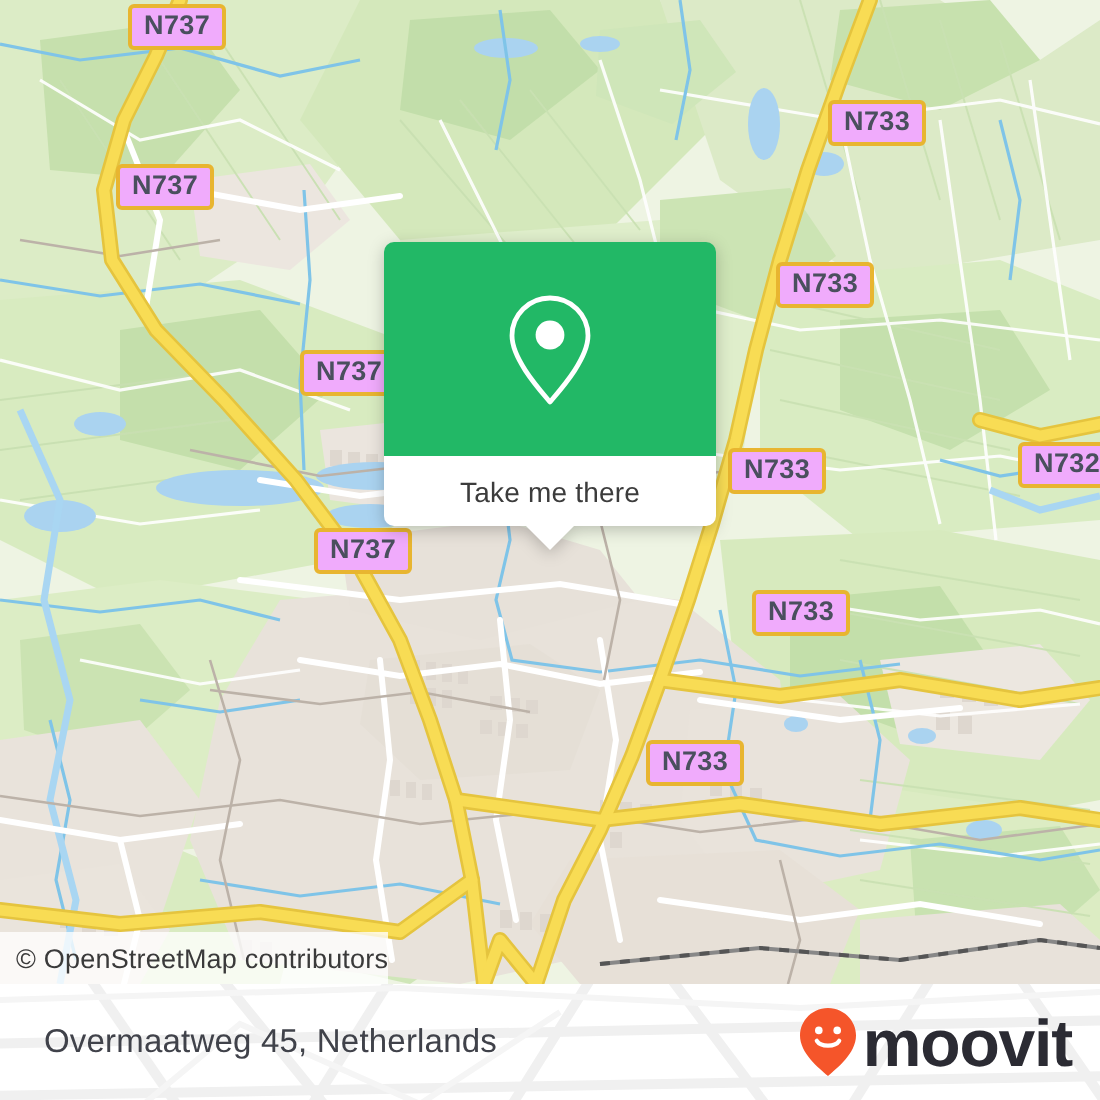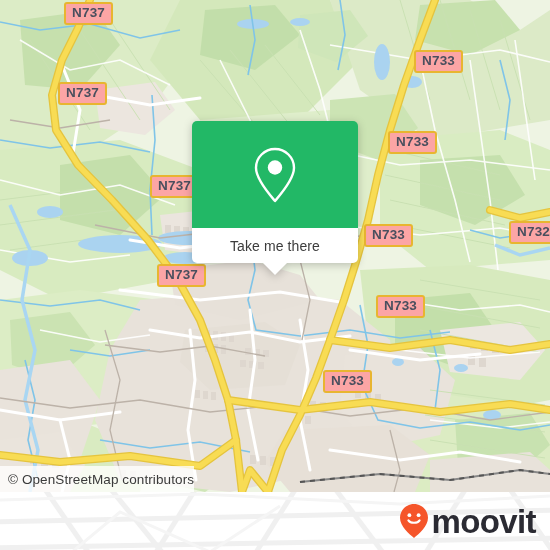--- a/index.html
+++ b/index.html
@@ -136,21 +136,21 @@
     font-weight: bold;
     color: #2b2b33;
     letter-spacing: -0.6px;
     line-height: 1;
     margin-left: 0;
   }
 
   
   .shield {
     position: absolute;
-    background: #fca5a5;
+    background: #f0abfc;
     border: 2px solid #e8b530;
     border-radius: 3px;
     padding: 1px 6px 2px 6px;
     font-size: 13.5px;
     font-weight: bold;
     color: #4a4f5e;
     letter-spacing: 0.2px;
     line-height: 1.16;
     white-space: nowrap;
   }
@@ -416,20 +416,23 @@
         <path d="M505,-10 L560,70"></path>
         <path d="M-10,30 L560,18"></path>
         <path d="M-10,56 L560,46"></path>
       </g>
       <g stroke="#f5f5f5" stroke-width="3" fill="none">
         <path d="M0,8 L200,2 L400,12 L550,4"></path>
         <path d="M60,70 L120,20 L210,60 L280,14"></path>
       </g>
     </svg>
 
+    <div id="address">
+      <span>Overmaatweg 45, Netherlands</span>
+    </div>
 
     <div id="logo">
       <span id="logo-mark">
         <svg width="30" height="36" viewBox="0 0 30 36" xmlns="http://www.w3.org/2000/svg">
           <path d="M15 1 C7.3 1 1 7.2 1 14.8 C1 23.6 10.5 31.2 15 35 C19.5 31.2 29 23.6 29 14.8 C29 7.2 22.7 1 15 1 Z" fill="#f5552a"></path>
           <circle cx="10.4" cy="12.2" r="1.9" fill="#ffffff"></circle>
           <circle cx="19.6" cy="12.2" r="1.9" fill="#ffffff"></circle>
           <path d="M9.4 17.4 C11.4 20.6 18.6 20.6 20.6 17.4" fill="none" stroke="#ffffff" stroke-width="2.1" stroke-linecap="round"></path>
         </svg>
       </span>

